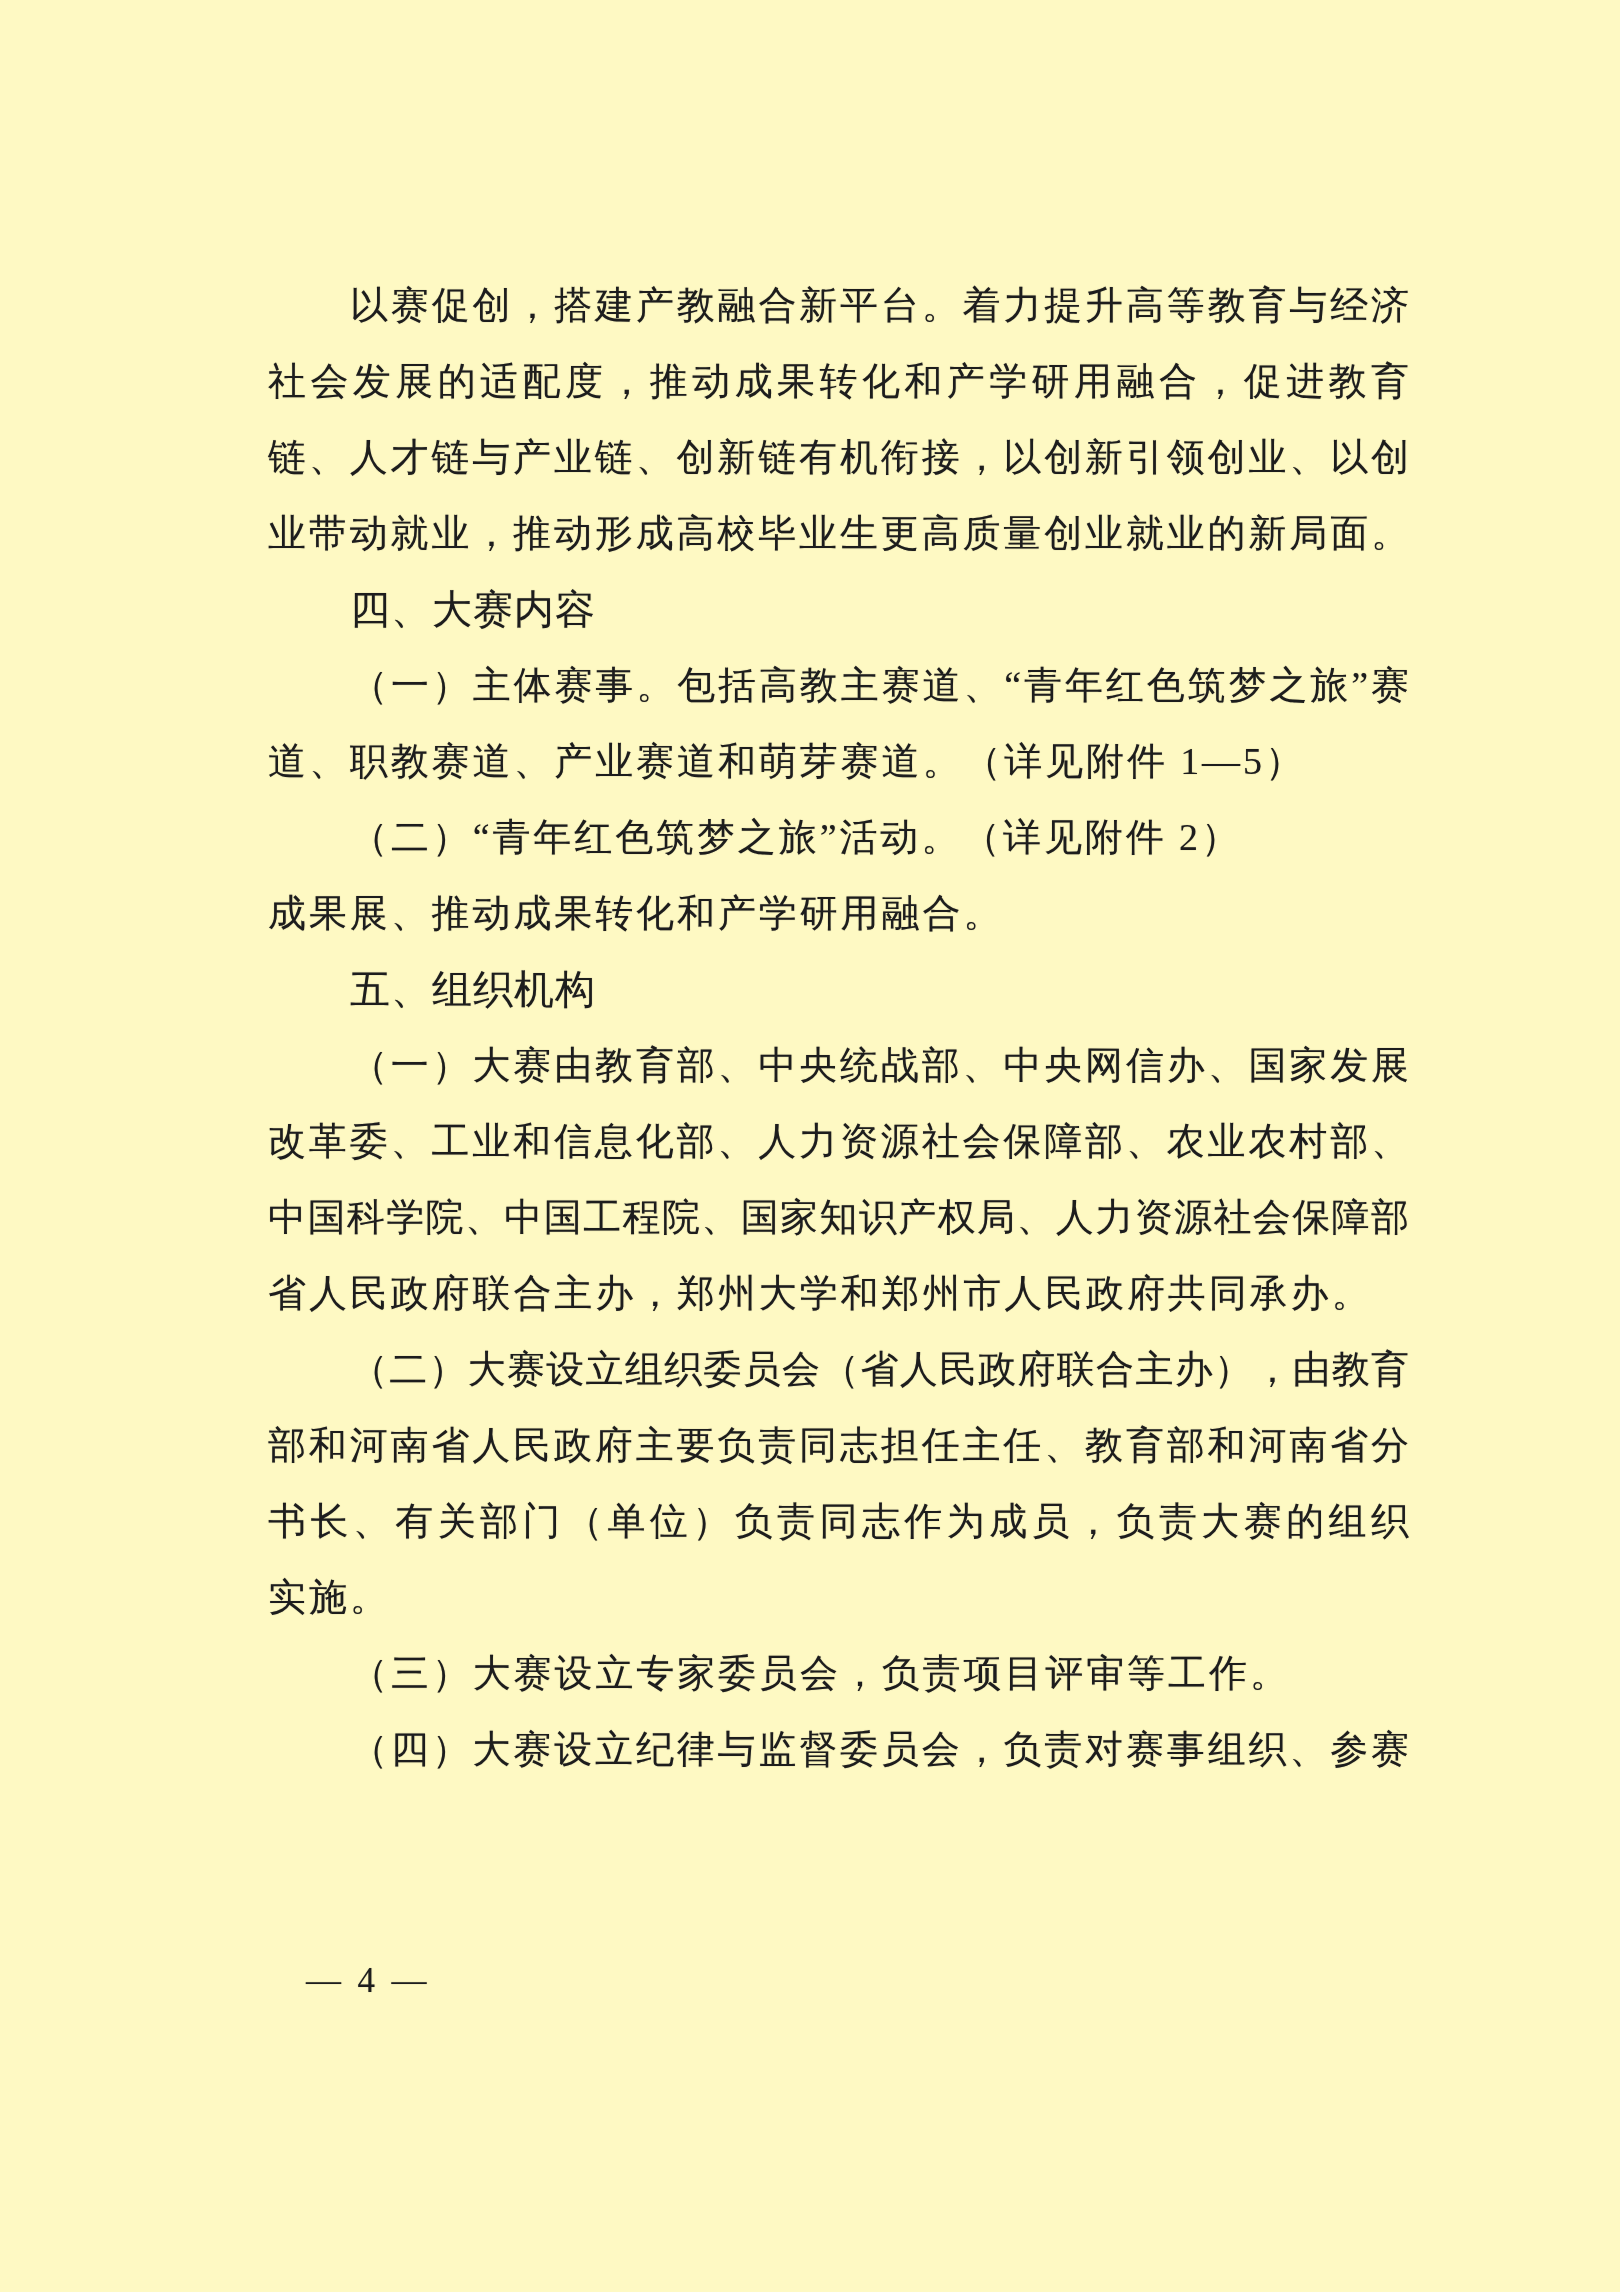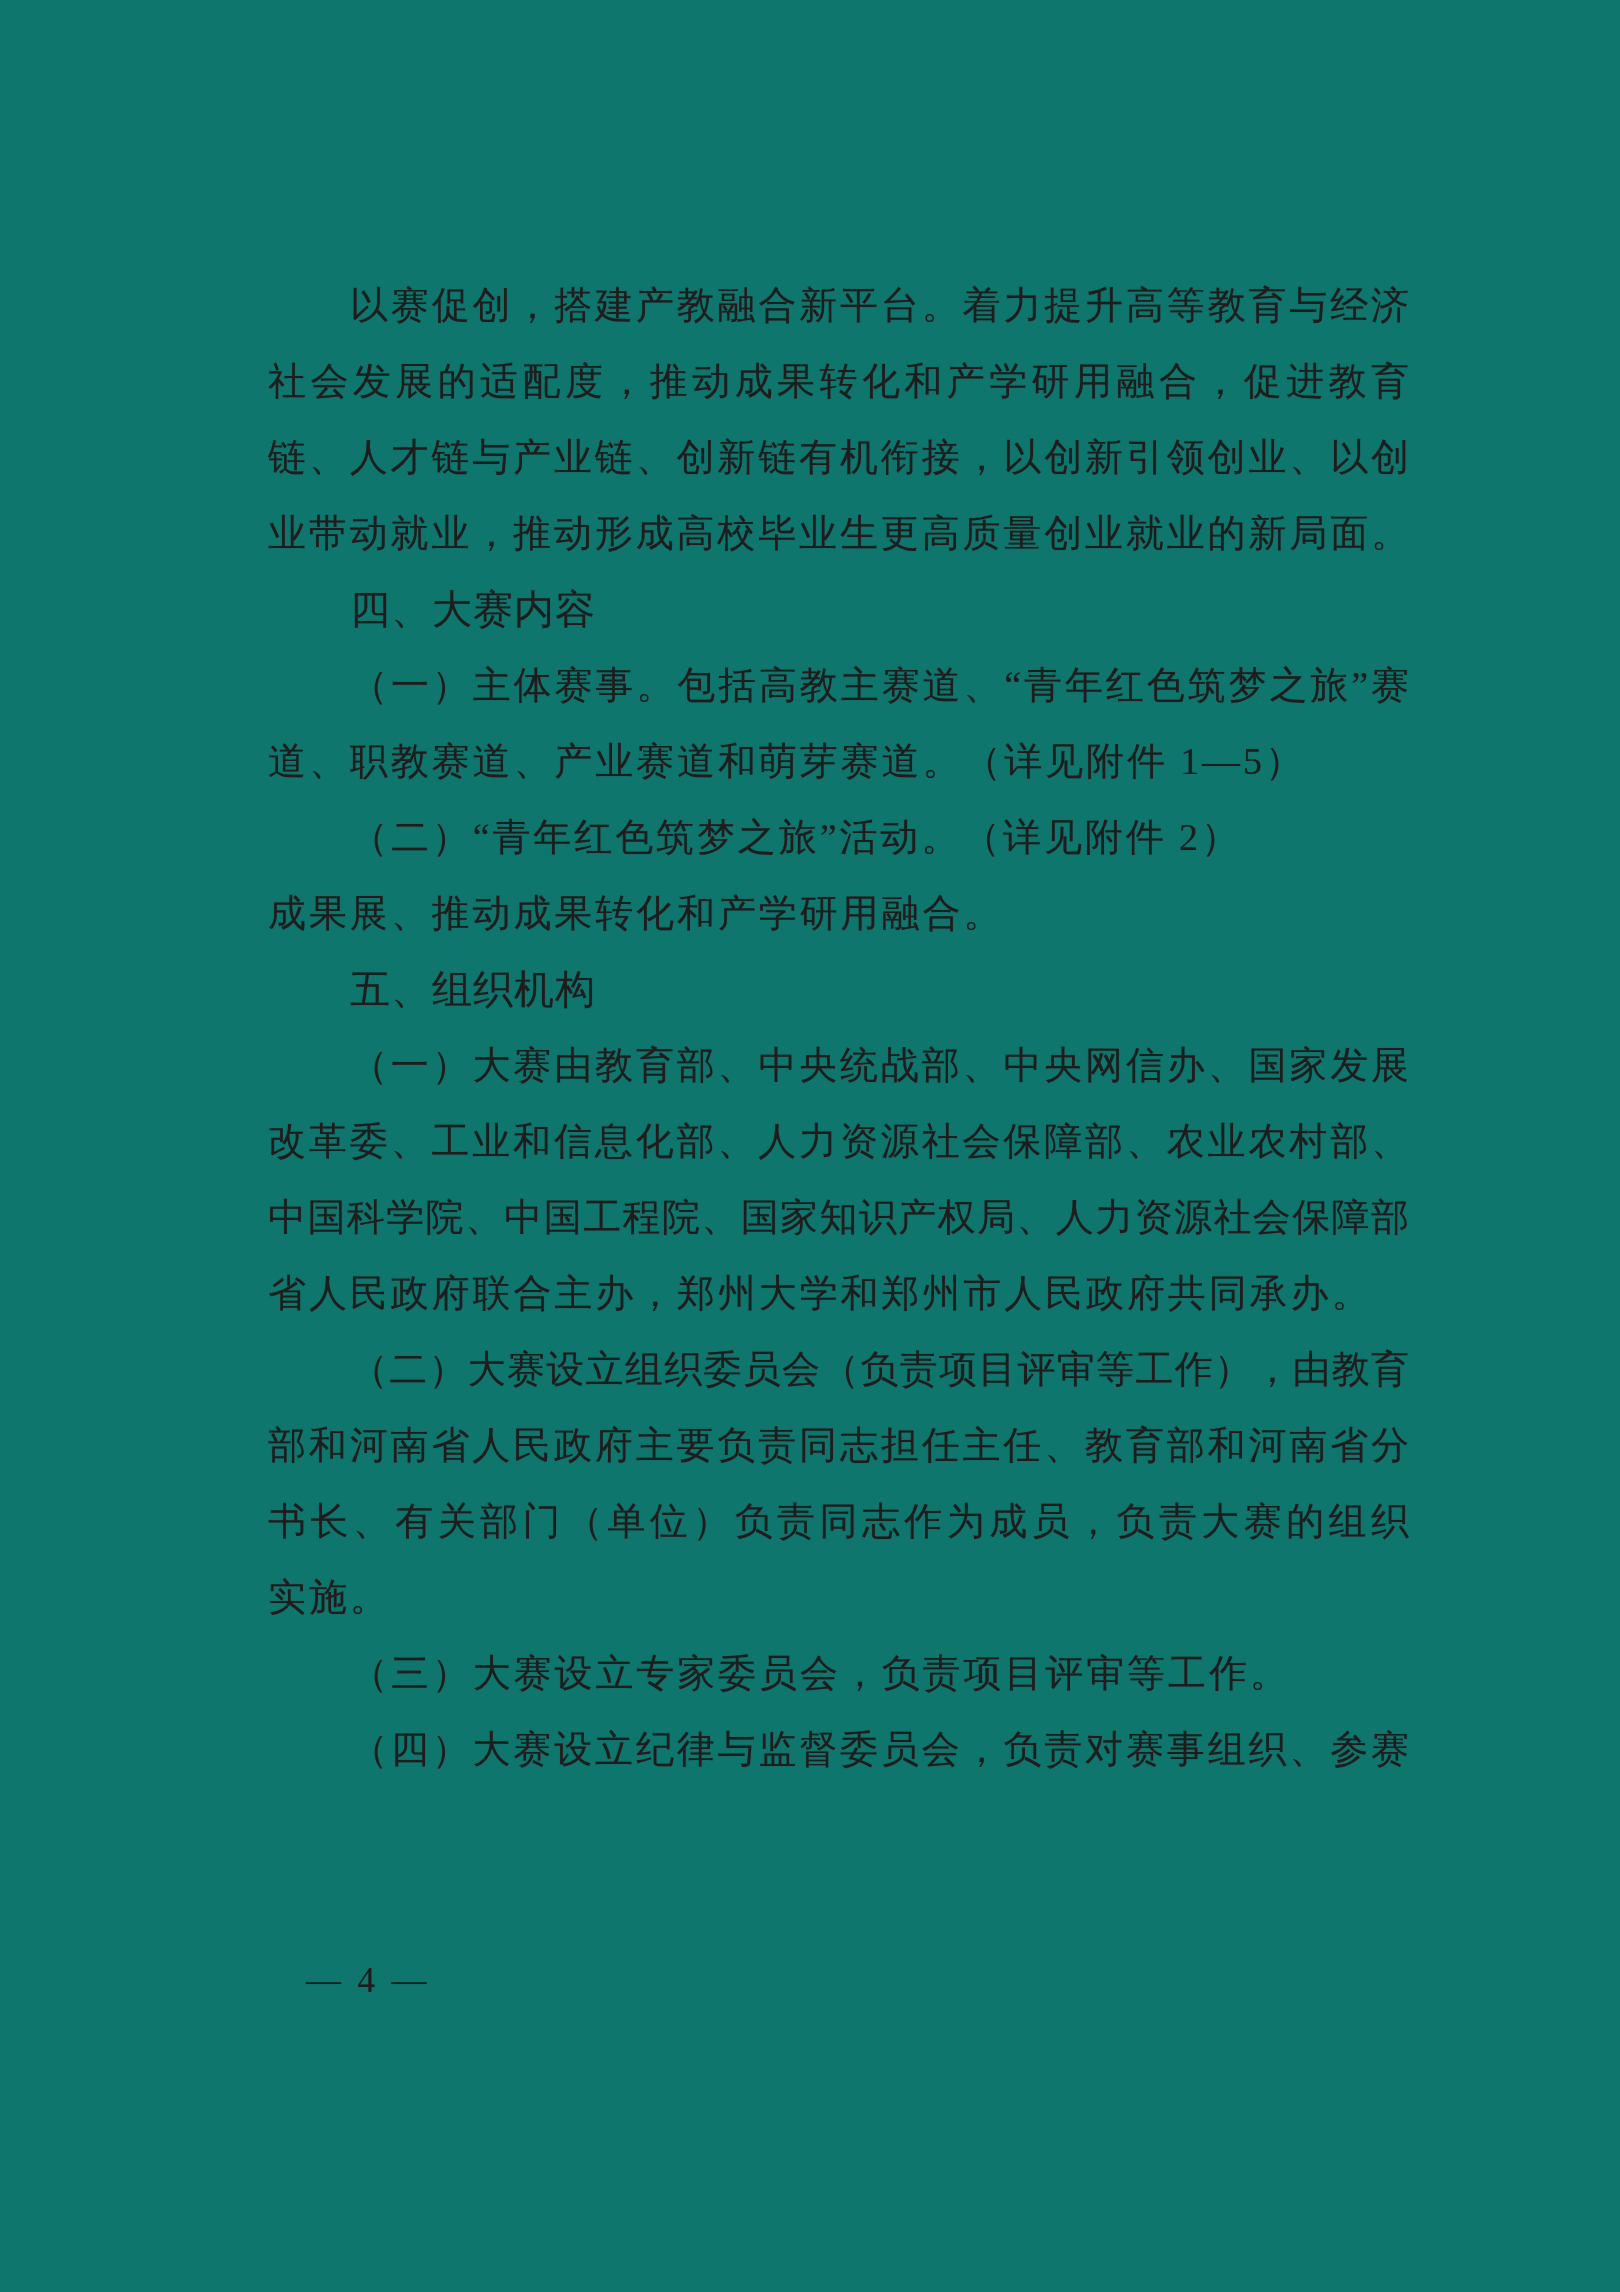--- a/index.html
+++ b/index.html
@@ -4,21 +4,21 @@
 <style>
   html, body {
     margin: 0;
     padding: 0;
     background: #ffffff;
   }
   .page {
     position: relative;
     width: 1620px;
     height: 2293px;
-    background: #0f766e;
+    background: #fef9c3;
     overflow: hidden;
   }
   .body-text {
     position: absolute;
     left: 268px;
     top: 267px;
     width: 1141px;
     color: #1d1d1d;
     font-family: "Liberation Serif", serif;
   }
@@ -86,21 +86,21 @@
       <div>
         <div class="line heading indent">五、组织机构</div>
       </div>
       <div>
         <div class="line indent fill">（一）大赛由教育部、中央统战部、中央网信办、国家发展</div>
         <div class="line fill">改革委、工业和信息化部、人力资源社会保障部、农业农村部、</div>
         <div class="line fill">中国科学院、中国工程院、国家知识产权局、人力资源社会保障部</div>
         <div class="line">省人民政府联合主办，郑州大学和郑州市人民政府共同承办。</div>
       </div>
       <div>
-        <div class="line indent fill">（二）大赛设立组织委员会（负责项目评审等工作），由教育</div>
+        <div class="line indent fill">（二）大赛设立组织委员会（省人民政府联合主办），由教育</div>
         <div class="line fill">部和河南省人民政府主要负责同志担任主任、教育部和河南省分</div>
         <div class="line fill">书长、有关部门（单位）负责同志作为成员，负责大赛的组织</div>
         <div class="line">实施。</div>
       </div>
       <div>
         <div class="line indent">（三）大赛设立专家委员会，负责项目评审等工作。</div>
       </div>
       <div>
         <div class="line indent fill">（四）大赛设立纪律与监督委员会，负责对赛事组织、参赛</div>
       </div>

